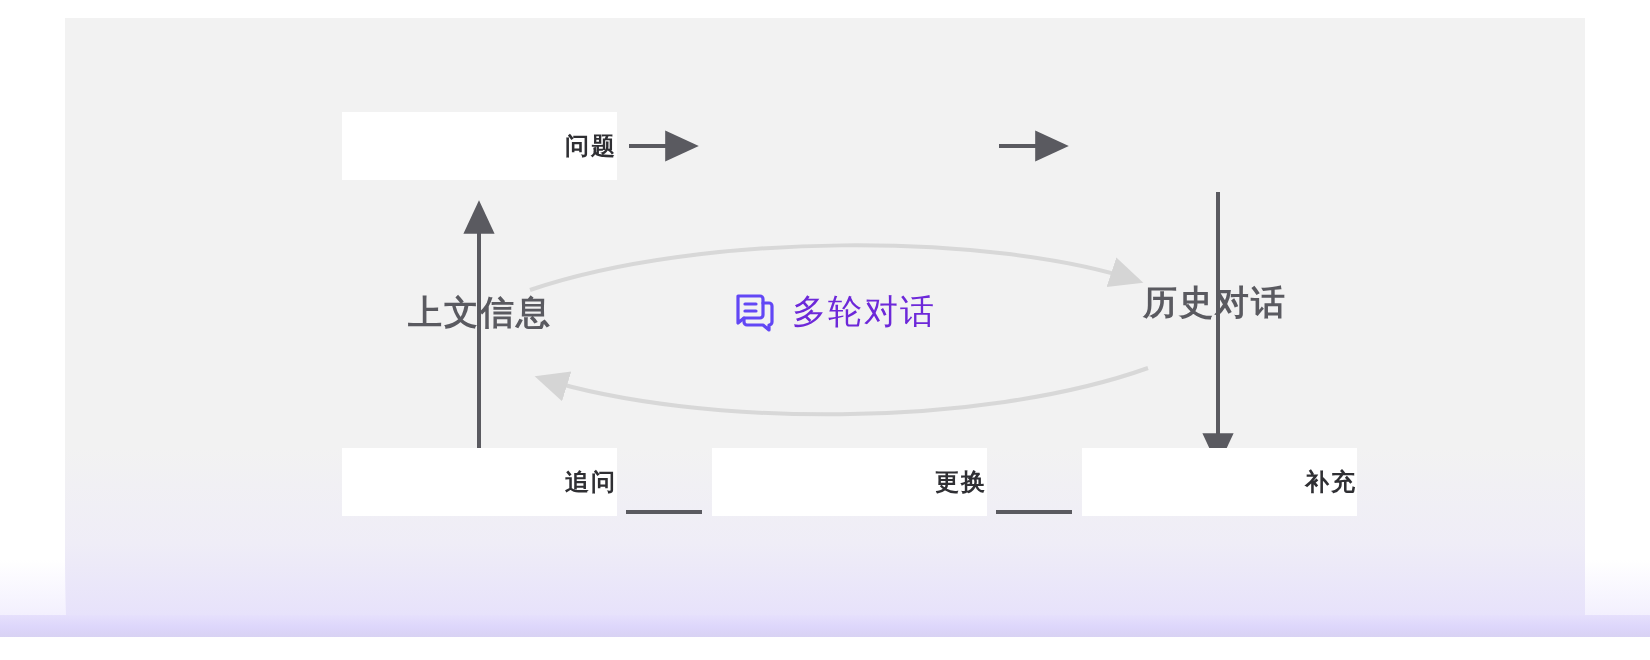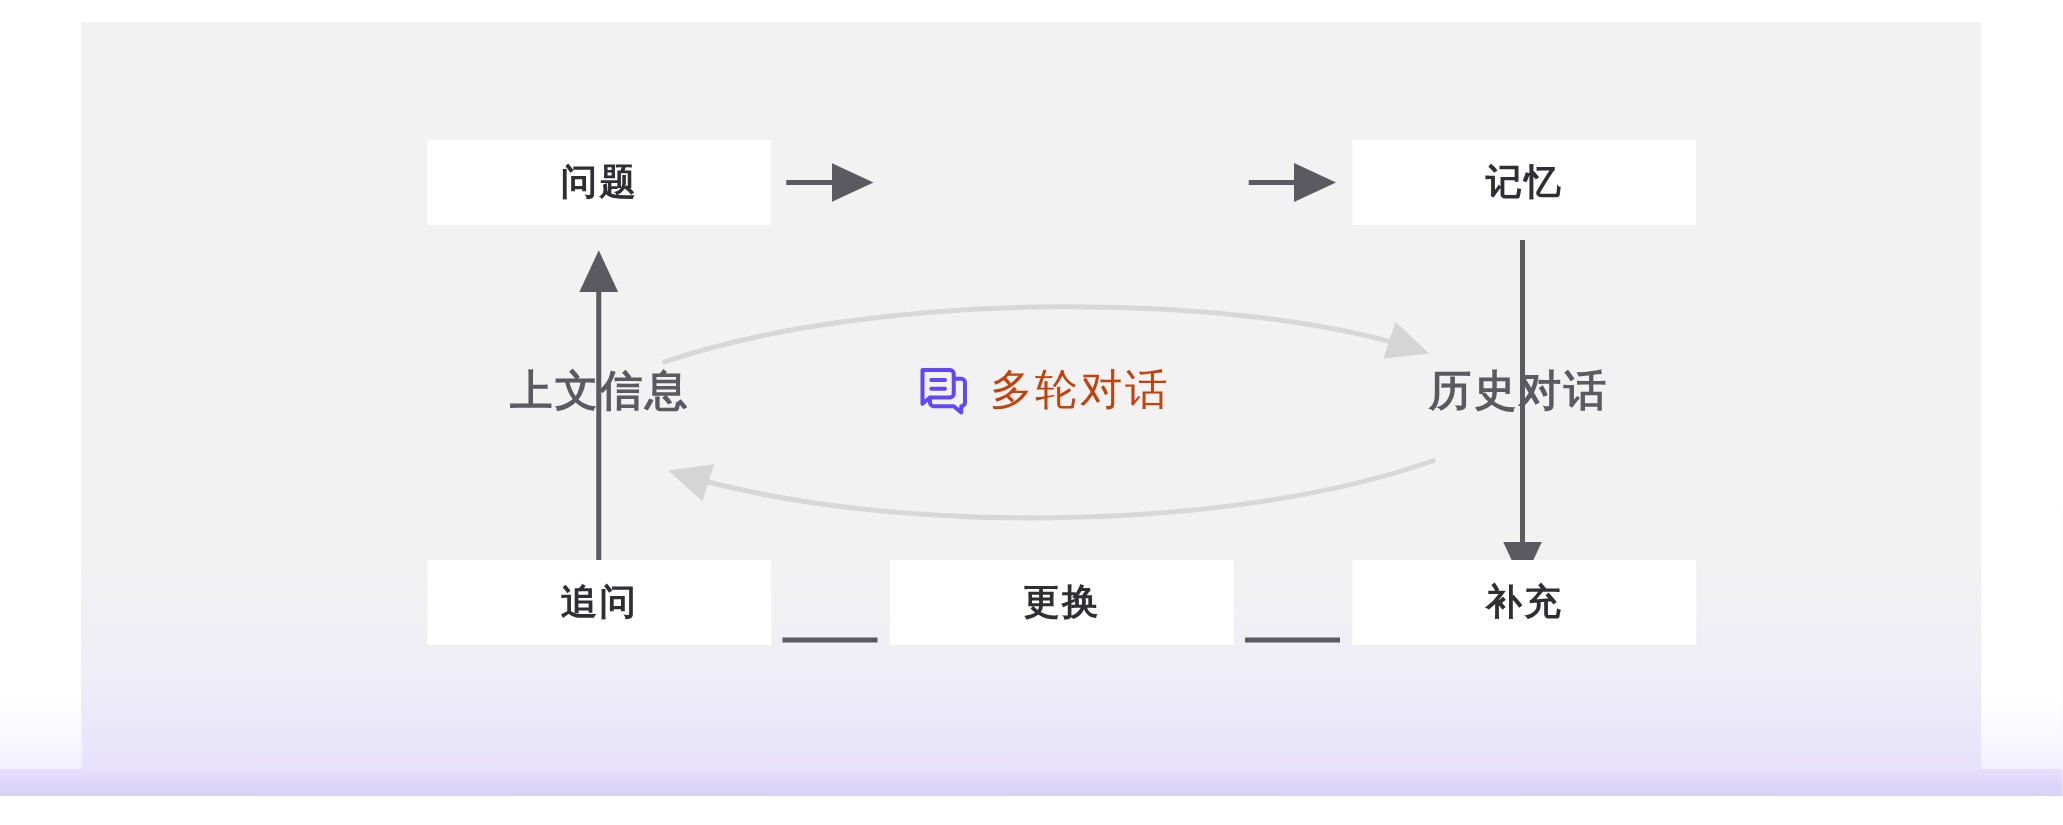--- a/index.html
+++ b/index.html
@@ -32,45 +32,45 @@
     position:absolute;left:1585px;top:560px;width:65px;height:55px;
     background:linear-gradient(to bottom,rgba(255,255,255,0) 0%,#f3f0fe 100%);
   }
 
   
   #wires{position:absolute;left:0;top:0;width:1650px;height:660px;}
 
   
   .node{
     position:absolute;background:#ffffff;
-    display:flex;align-items:center;justify-content:center;
-    color:#2f2f33;font-size:29px;font-weight:700;letter-spacing:2px;
+    display:flex;align-items:center;justify-content:flex-end;
+    color:#2f2f33;font-size:24px;font-weight:700;letter-spacing:2px;
   }
   .node-q{left:342px;top:112px;width:275px;height:68px;}
   .node-u{left:712px;top:112px;width:275px;height:68px;}
   .node-m{left:1082px;top:112px;width:275px;height:68px;}
   .node-f{left:342px;top:448px;width:275px;height:68px;}
   .node-r{left:712px;top:448px;width:275px;height:68px;}
   .node-s{left:1082px;top:448px;width:275px;height:68px;}
 
   
   .label{
     position:absolute;color:#5a5a60;font-size:34px;
     font-weight:700;letter-spacing:2px;white-space:nowrap;
   }
   .label-ctx{left:408px;top:290px;}
-  .label-hist{left:1143px;top:290px;}
+  .label-hist{left:1143px;top:280px;}
 
   
   .badge{
     position:absolute;left:730px;top:288px;
     display:flex;align-items:center;gap:14px;white-space:nowrap;
   }
   .badge-icon{width:48px;height:48px;display:block;flex:0 0 auto;}
-  .badge-text{color:#c2410c;font-size:34px;font-weight:400;letter-spacing:2px;}
+  .badge-text{color:#6d28d9;font-size:34px;font-weight:400;letter-spacing:2px;}
 </style>
 </head>
 <body>
 
 <div id="stage">
 
   <div class="canvas"></div>
   <div class="page-fade-left"></div>
   <div class="page-fade-right"></div>
   <div class="bottom-strip"></div>
@@ -97,23 +97,20 @@
     <line x1="1218" y1="192" x2="1218" y2="462" stroke="#5a5a60" stroke-width="4" marker-end="url(#ah-dark)"></line>
 
     <path d="M 530 290 C 700 232, 990 232, 1138 281" fill="none" stroke="#d8d8d8" stroke-width="4" marker-end="url(#ah-soft)"></path>
 
     <path d="M 1148 368 C 980 428, 700 428, 540 378" fill="none" stroke="#d8d8d8" stroke-width="4" marker-end="url(#ah-soft)"></path>
   </svg>
 
   <div class="node node-q">
     <span>问题</span>
   </div>
-  <div class="node node-m">
-    <span>记忆</span>
-  </div>
 
   <div class="label label-ctx">
     <span>上文信息</span>
   </div>
   <div class="label label-hist">
     <span>历史对话</span>
   </div>
 
   <div class="badge">
     <svg class="badge-icon" viewBox="0 0 48 48" xmlns="http://www.w3.org/2000/svg">

